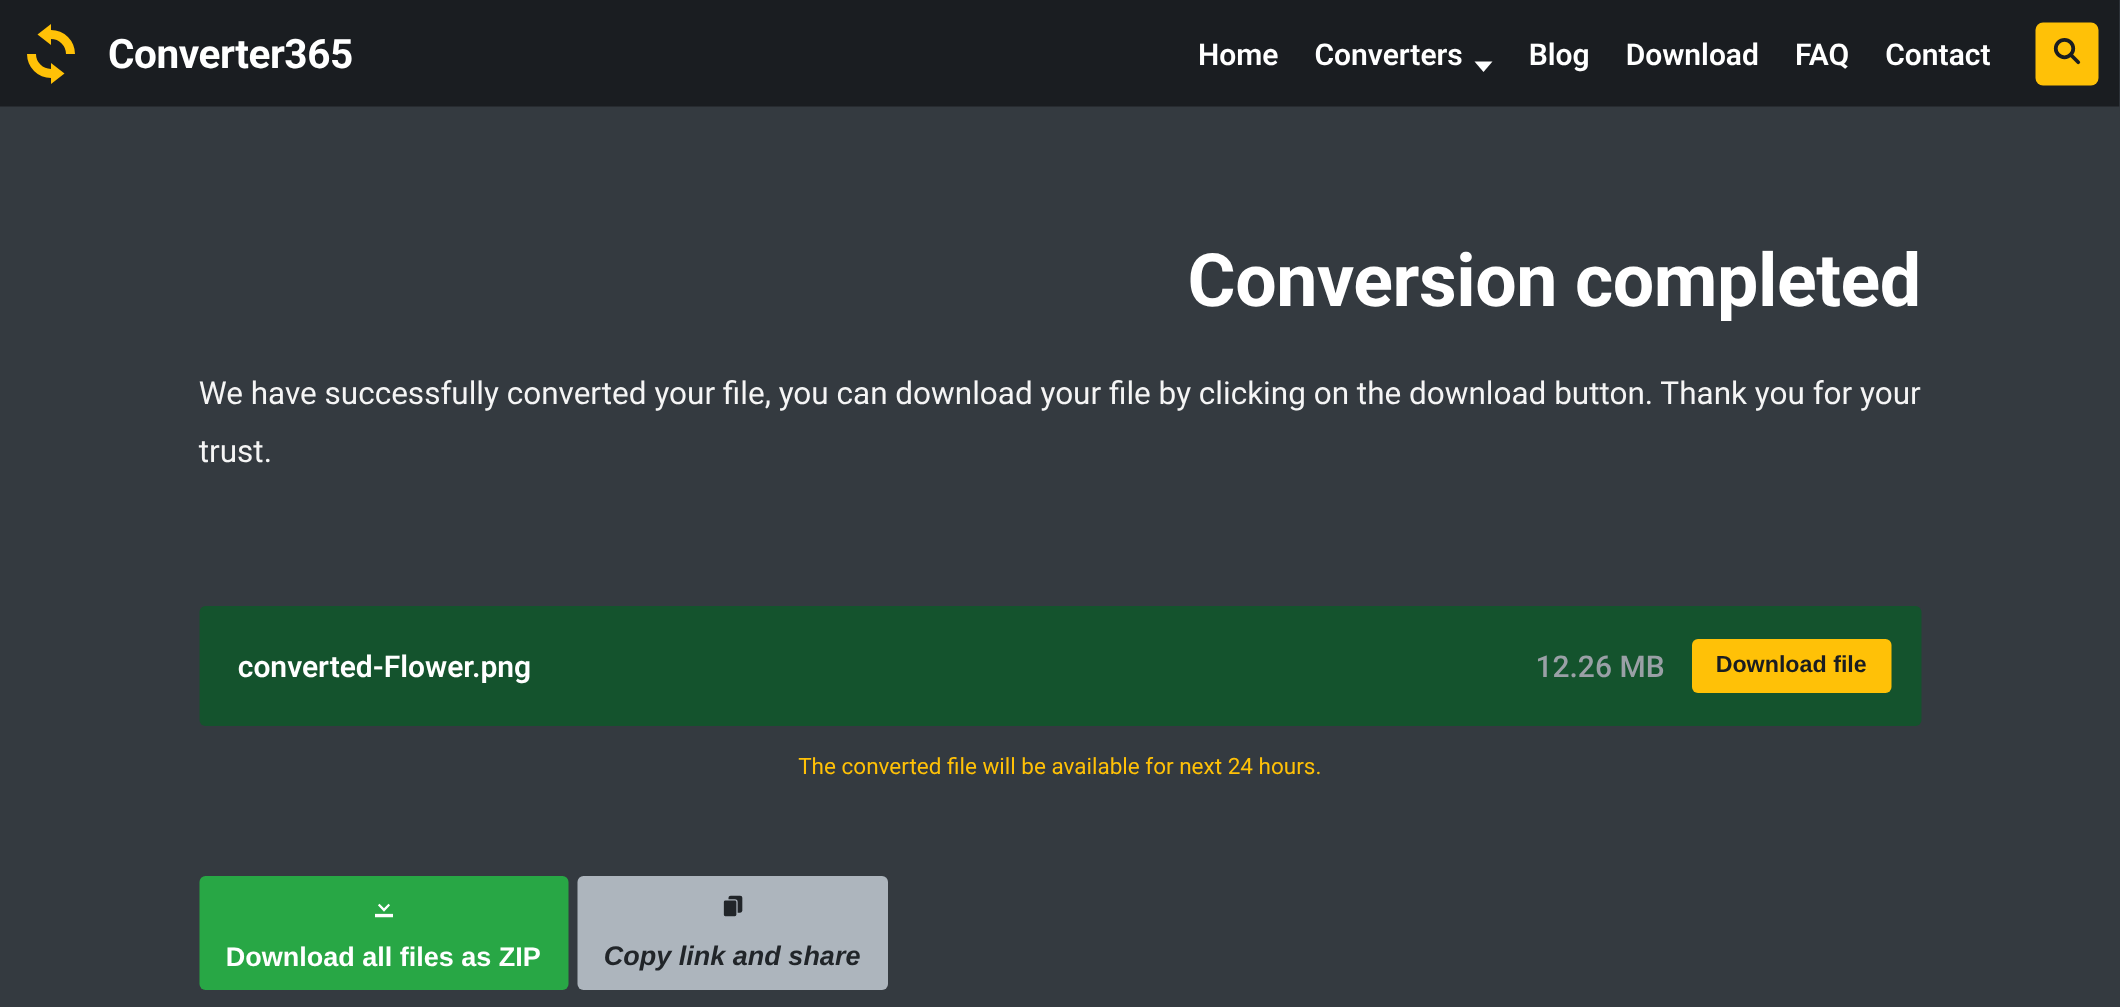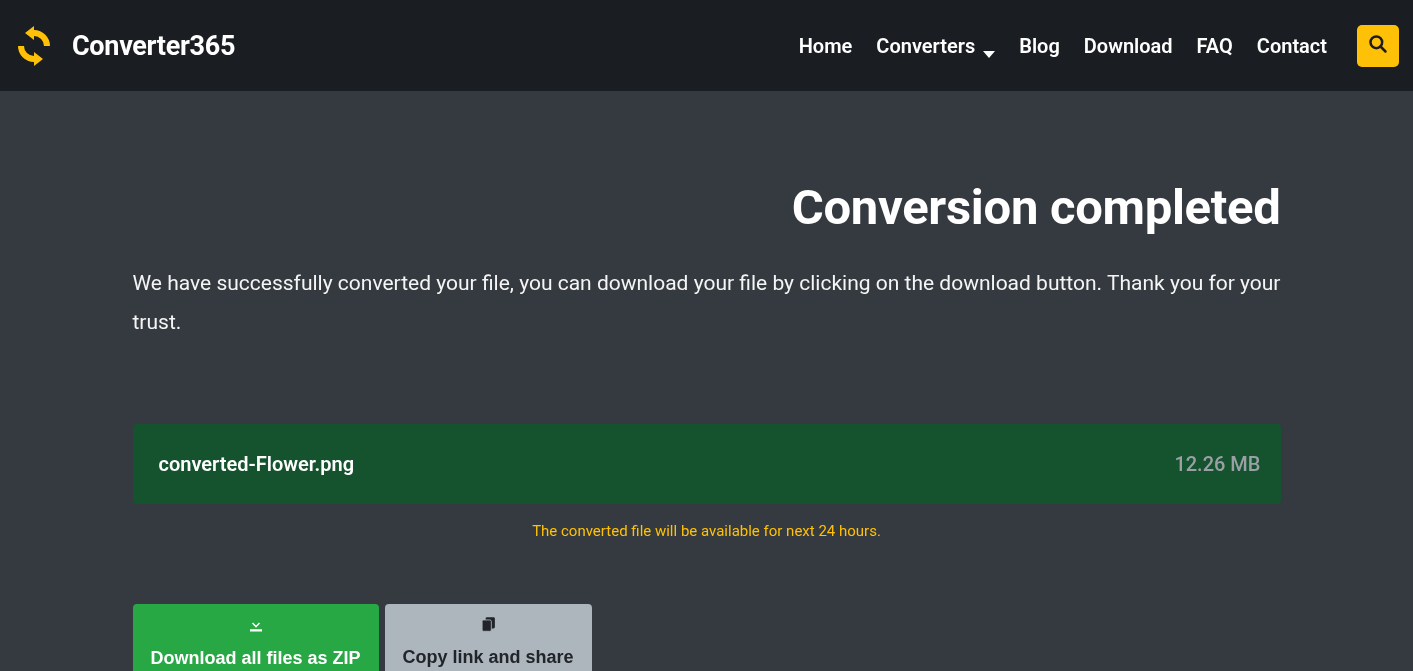--- a/index.html
+++ b/index.html
@@ -7,21 +7,21 @@
       font-family: -apple-system, BlinkMacSystemFont, "Segoe UI", Roboto, Helvetica, Arial, sans-serif;
       background: #343a40;
       color: #fff;
       width: 1413px;
       height: 671px;
       overflow: hidden;
     }
     
     .header {
       background: #1a1d21;
-      height: 91px;
+      height: 71px;
       display: flex;
       align-items: center;
       padding: 0 14px 0 10px;
     }
     .logo-wrap {
       display: flex;
       align-items: center;
       gap: 14px;
       cursor: pointer;
     }
@@ -133,21 +133,21 @@
       gap: 10px;
       padding: 11px 18px;
       border-radius: 4px;
       font-size: 18px;
       font-weight: 700;
       border: none;
       cursor: pointer;
       flex-direction: column;
     }
     .btn-green { background: #28a745; color: #fff; }
-    .btn-grey  { background: #adb5bd; color: #212529; }
+    .btn-grey  { background: #adb5bd; color: #212529; font-style: italic; }
     
     .share-row {
       margin-top: 22px;
       display: flex;
       align-items: center;
       gap: 14px;
     }
     .share-label {
       font-size: 18px;
       font-weight: 500;
@@ -212,20 +212,21 @@
   </nav>
 </header>
 
 <div class="container">
   <h1 class="title">Conversion completed</h1>
   <p class="subtitle">We have successfully converted your file, you can download your file by clicking on the download button. Thank you for your trust.</p>
 
   <div class="file-card">
     <span class="file-name">converted-Flower.png</span>
     <span class="file-size">12.26 MB</span>
+    <button class="download-file-btn">Download file</button>
   </div>
 
   <div class="notice">The converted file will be available for next 24 hours.</div>
 
   <div class="actions">
     <button class="btn btn-green">
       <span>
         <svg width="18" height="18" viewBox="0 0 24 24" fill="#fff">
           <path d="M12 2v12l4-4 1.4 1.4L12 17 6.6 11.4 8 10l4 4V2h0z"></path>
           <rect x="4" y="19" width="16" height="3"></rect>

